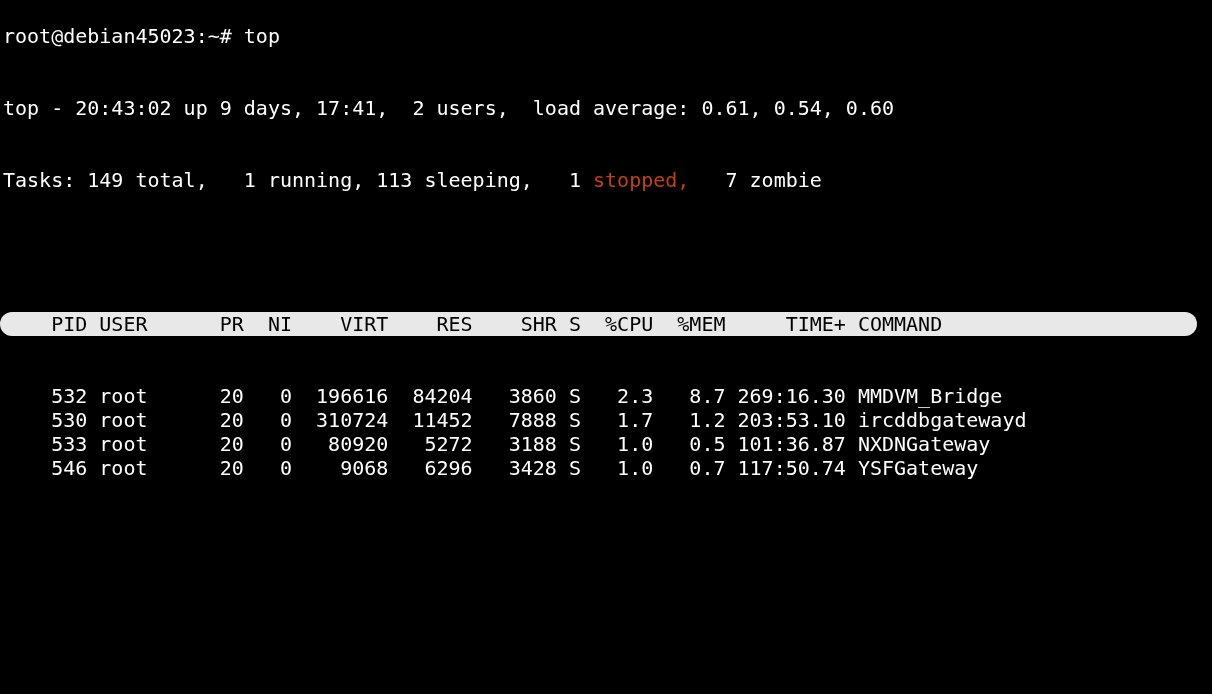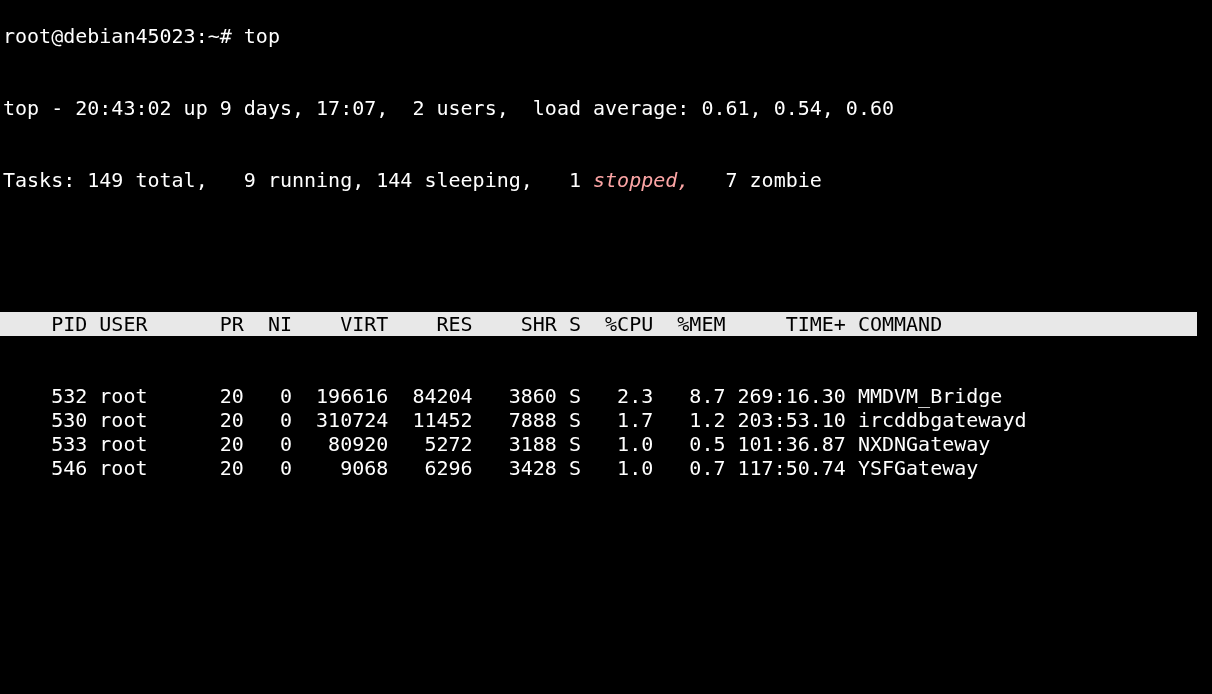--- a/index.html
+++ b/index.html
@@ -16,31 +16,32 @@
     font-family: "DejaVu Sans Mono", "Liberation Mono", monospace;
     font-size: 20px;
     line-height: 24px;
     color: #ffffff;
     white-space: pre;
   }
   .line {
     height: 24px;
     padding-left: 3px;
   }
-  .hl { color: #fca5a5; font-style: italic; }
+  .hl { color: #c2410c; }
   .header-line {
     background: #e8e8e8;
     color: #000000;
     margin-right: 15px;
+    border-radius: 12px;
   }
 </style>
 </head>
 <body>
 
 <div class="screen">
   <pre class="term">    <div class="line"><span>root@debian45023:~# top</span></div>
-    <div class="line"><span>top - 20:43:02 up 9 days, 17:07,  2 users,  load average: 0.61, 0.54, 0.60</span></div>
-    <div class="line"><span>Tasks: 149 total,   9 running, 144 sleeping,   1 </span><span class="hl">stopped,</span><span>   7 zombie</span></div>
+    <div class="line"><span>top - 20:43:02 up 9 days, 17:41,  2 users,  load average: 0.61, 0.54, 0.60</span></div>
+    <div class="line"><span>Tasks: 149 total,   1 running, 113 sleeping,   1 </span><span class="hl">stopped,</span><span>   7 zombie</span></div>
     <div class="line"></div>
     <div class="line header-line" id="table-header">    PID USER      PR  NI    VIRT    RES    SHR S  %CPU  %MEM     TIME+ COMMAND</div>
     <div id="table-rows"><div class="line">    532 root      20   0  196616  84204   3860 S   2.3   8.7 269:16.30 MMDVM_Bridge</div><div class="line">    530 root      20   0  310724  11452   7888 S   1.7   1.2 203:53.10 ircddbgatewayd</div><div class="line">    533 root      20   0   80920   5272   3188 S   1.0   0.5 101:36.87 NXDNGateway</div><div class="line">    546 root      20   0    9068   6296   3428 S   1.0   0.7 117:50.74 YSFGateway</div></div>
   </pre>
 </div>
 
 </body></html>

